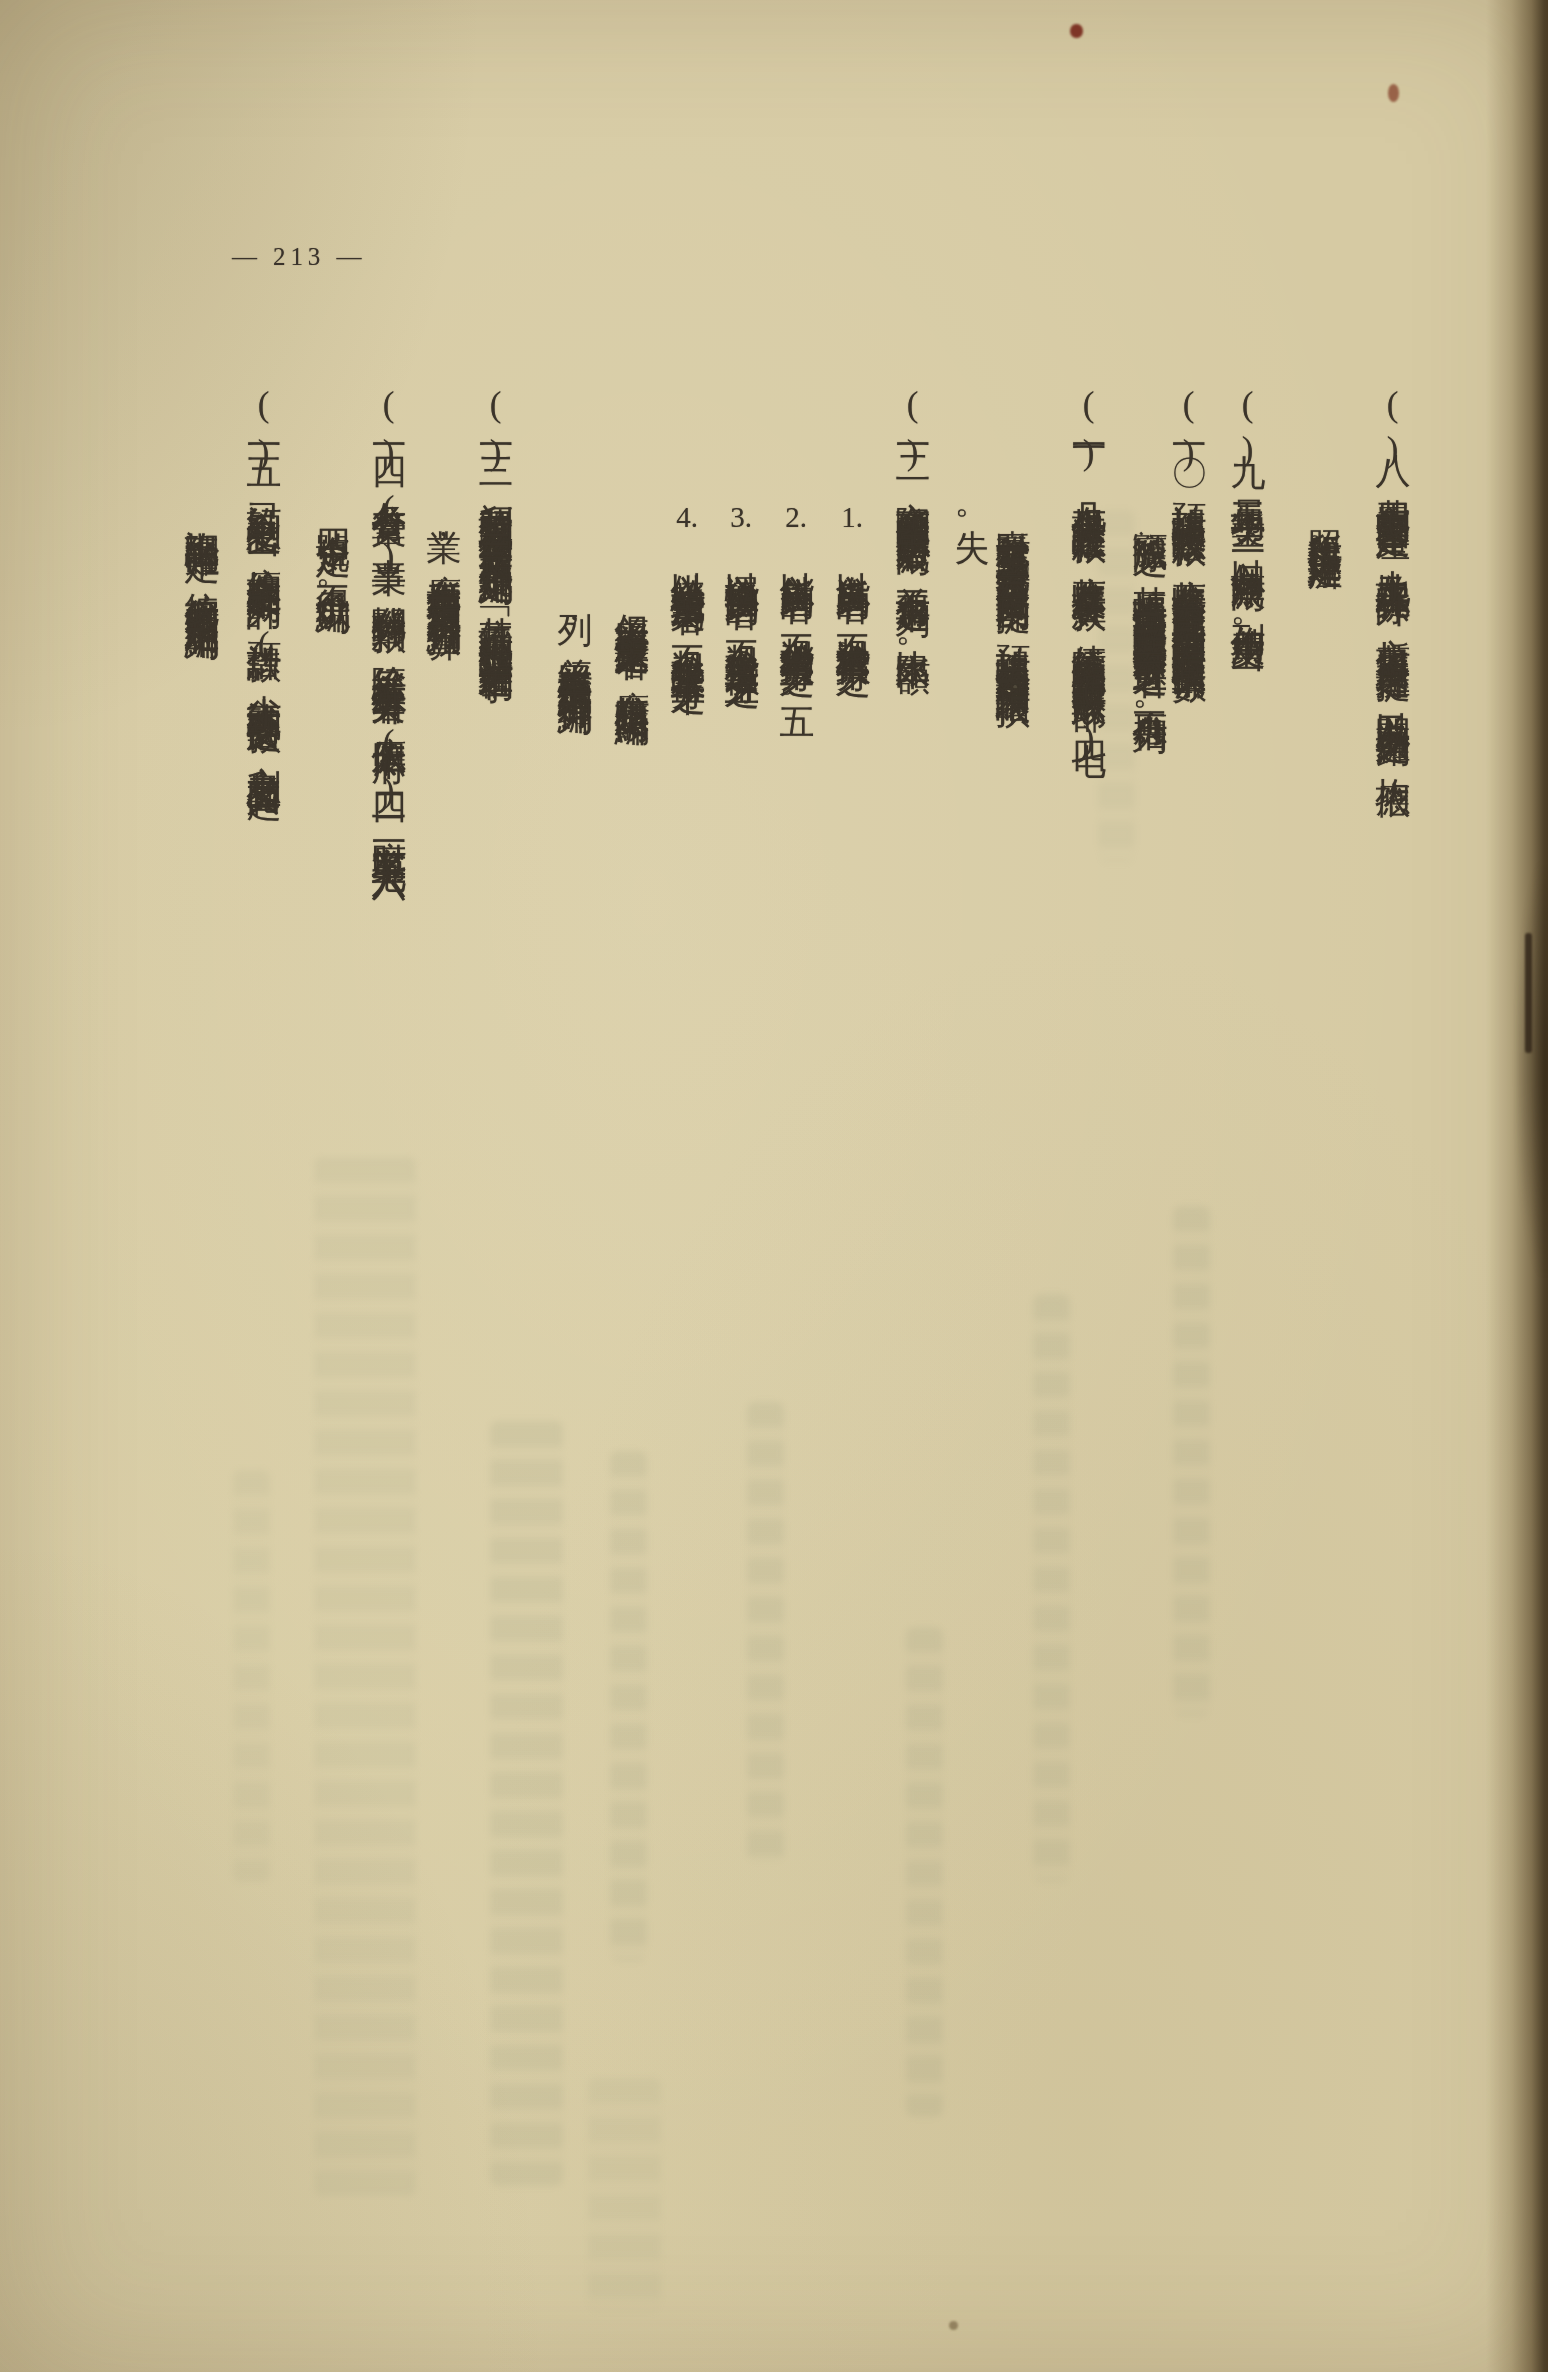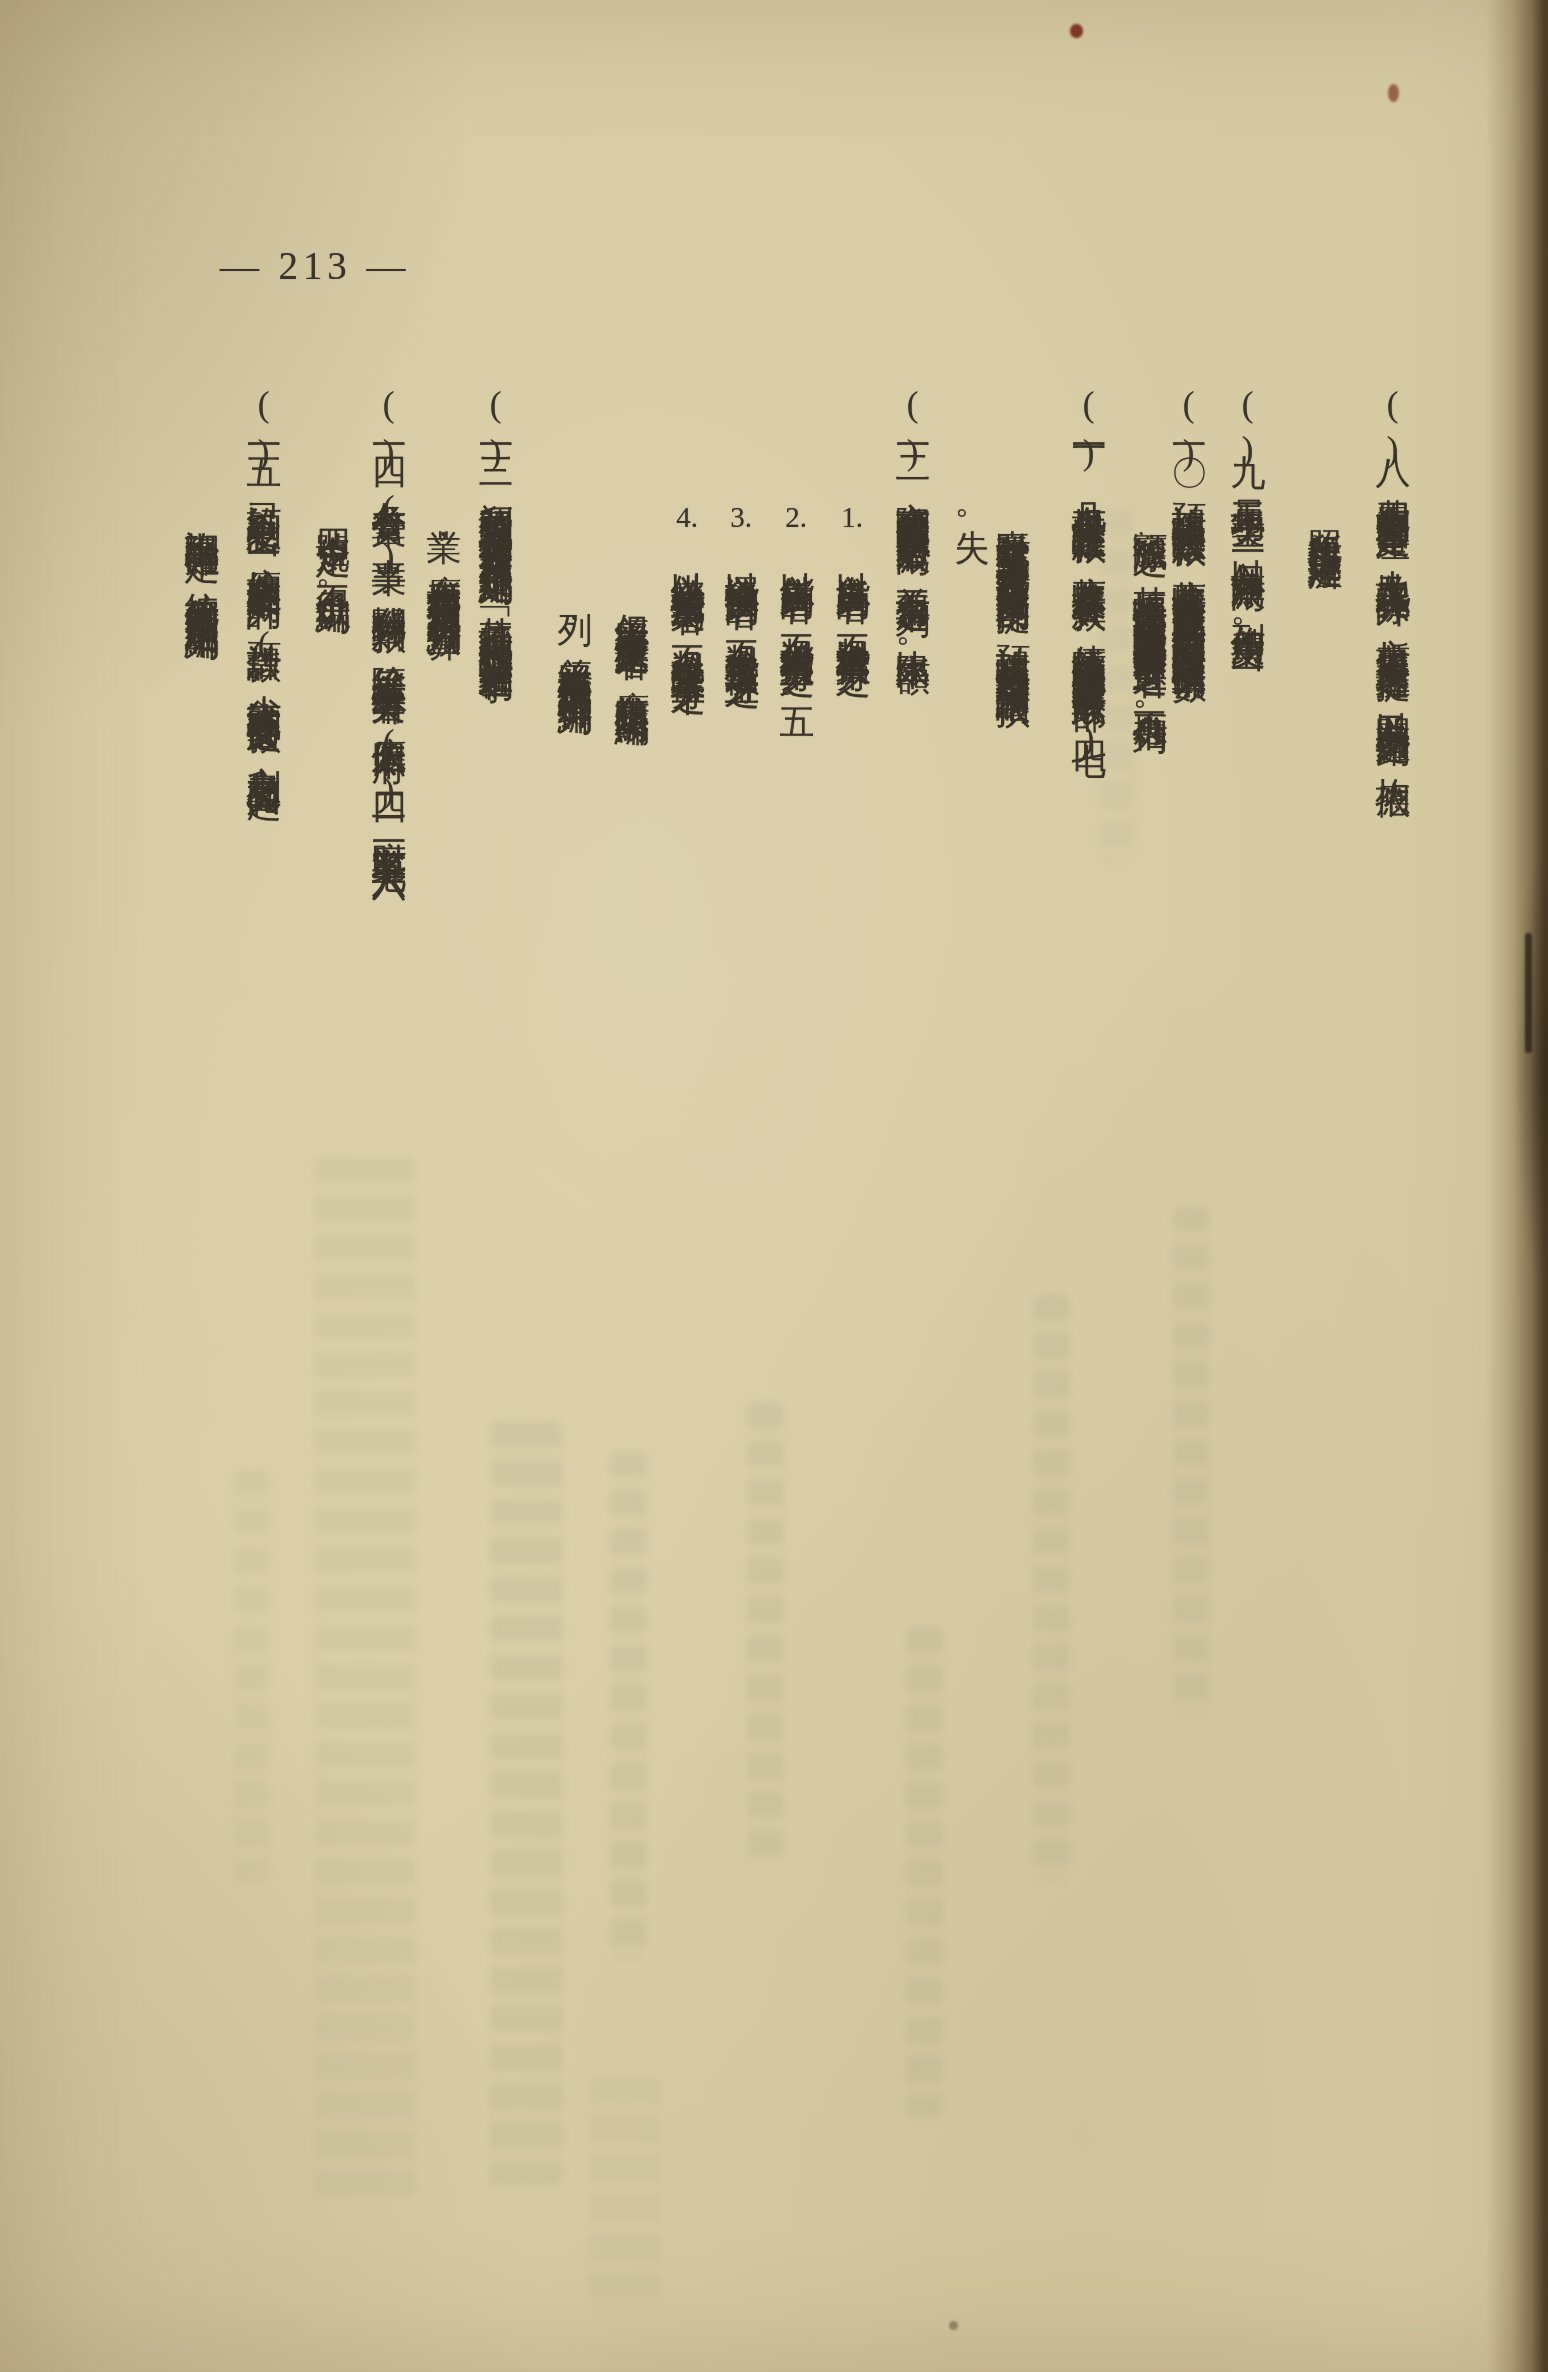--- a/index.html
+++ b/index.html
@@ -30,22 +30,22 @@
     color:#3b342a;
     text-shadow:0 0 1px rgba(59,52,42,0.55);
   }
   .num{
     text-combine-upright:all;
     -webkit-text-combine:horizontal;
     font-size:29px;
     margin-inline-end:13.7px;
   }
   #page-number{
-    position:absolute;left:220px;top:243px;
-    font-size:39px;letter-spacing:4.9px;color:#3a332b;
+    position:absolute;left:232px;top:243px;
+    font-size:25px;letter-spacing:4.9px;color:#3a332b;
     text-shadow:0 0 1px rgba(59,52,42,0.5);
   }
   .binding-edge{
     position:absolute;right:0;top:0;width:63px;height:2373px;
     background:linear-gradient(to right,
       rgba(108,88,50,0) 0%,
       rgba(108,88,50,0.30) 40%,
       rgba(84,66,36,0.62) 72%,
       rgba(62,48,26,0.88) 92%,
       #4a3a22 100%);

